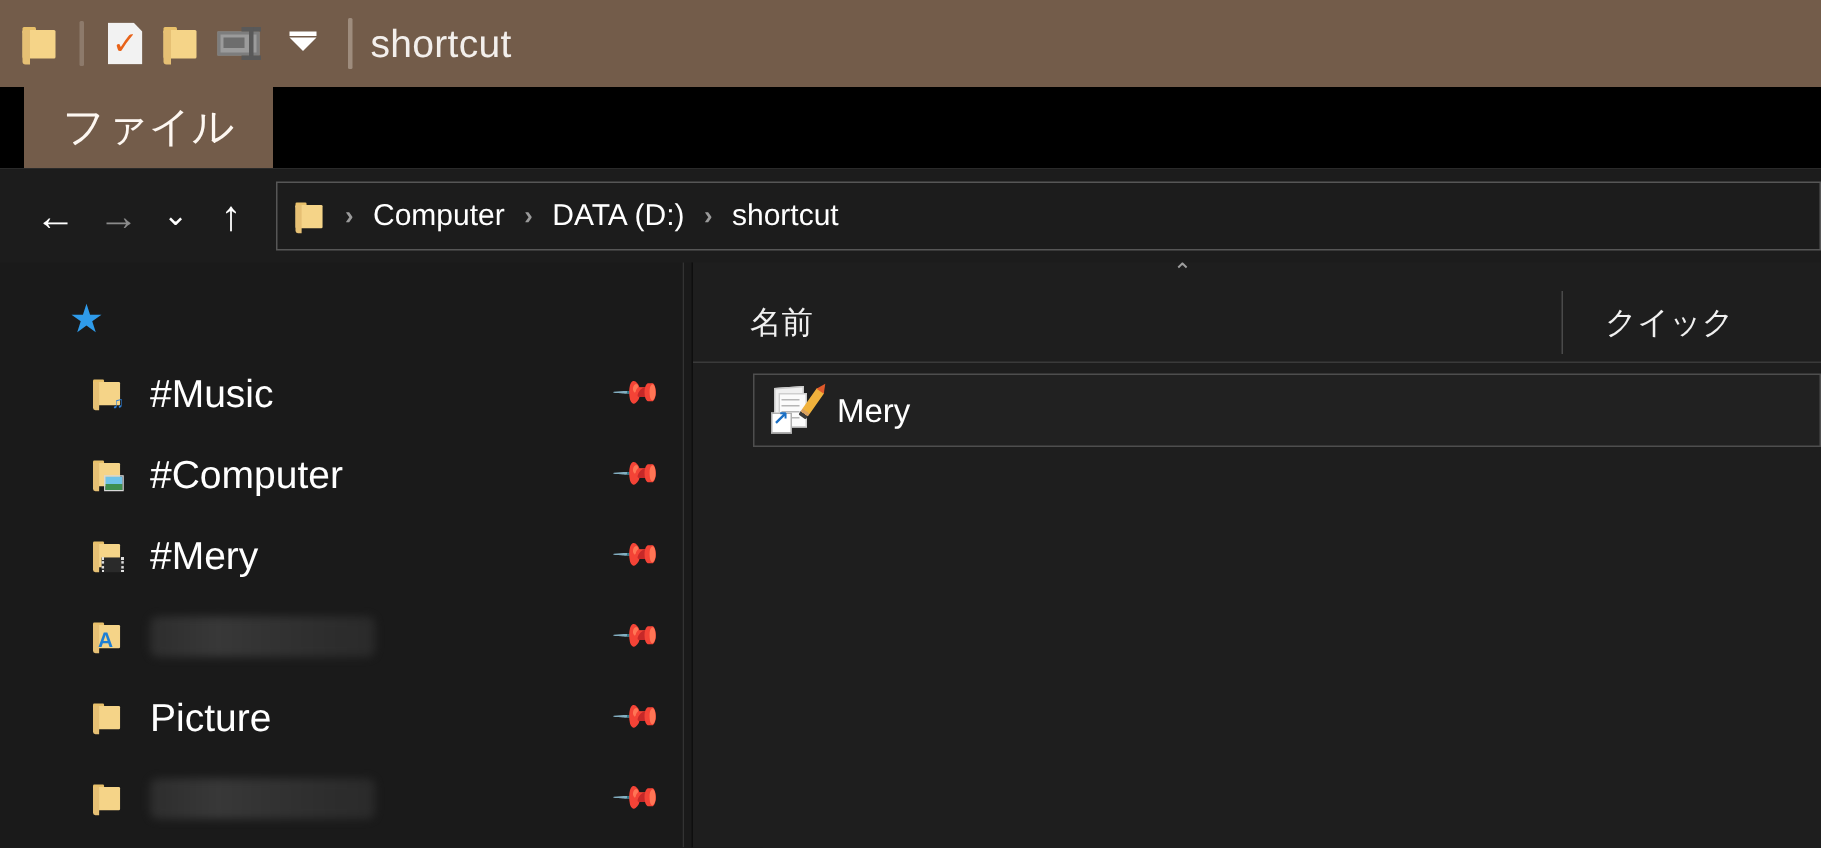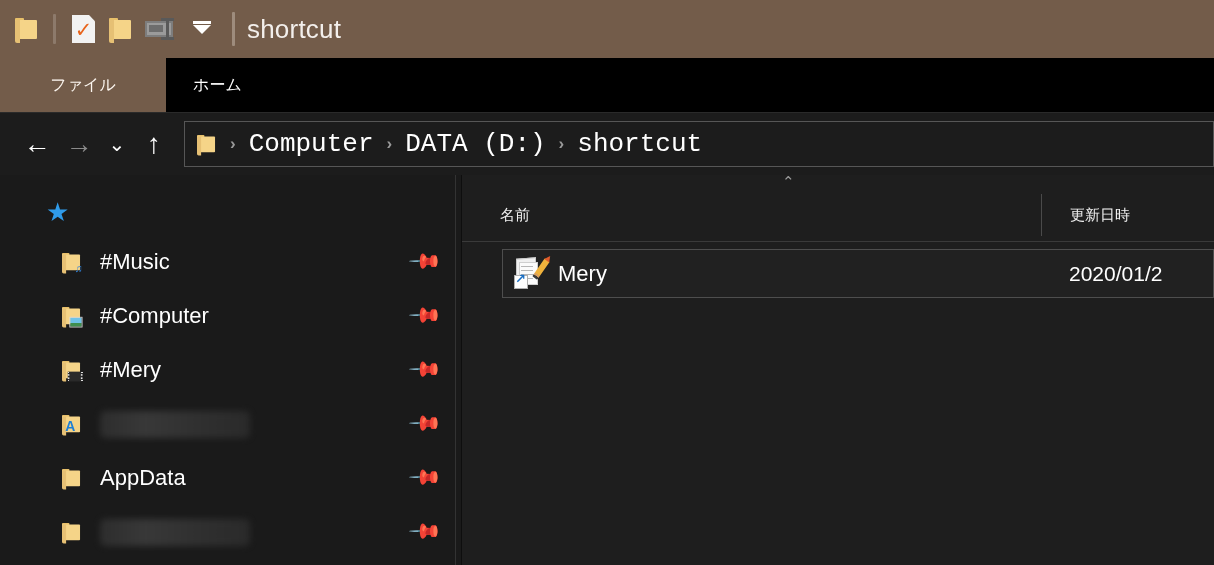--- a/index.html
+++ b/index.html
@@ -169,24 +169,25 @@
     background: #000000;
     display: flex;
     align-items: stretch;
     flex: none;
     border-bottom: 1px solid #2a2a2a;
   }
   .tab {
     display: flex;
     align-items: center;
     justify-content: center;
-    font-size: 16px;
+    font-size: 28px;
     padding: 0 24px;
     color: #ffffff;
     white-space: nowrap;
+    margin-left: 16px;
   }
   .tab.file {
     background: #735c4a;
     color: #fdf7f1;
     min-width: 118px;
   }
   .tab.plain { padding: 0 27px; }
 
   
   .addressbar {
@@ -218,25 +219,24 @@
     margin-left: 10px;
     border: 1px solid #565656;
     background: #1c1c1c;
     display: flex;
     align-items: center;
     padding-left: 12px;
     box-sizing: border-box;
     overflow: hidden;
   }
   .crumb {
-    font-size: 26px;
+    font-size: 20px;
     color: #ffffff;
     white-space: nowrap;
     padding: 0 2px;
-    font-family: Liberation Mono, monospace;
   }
   .crumb-sep {
     color: #9a9a9a;
     font-size: 17px;
     padding: 0 11px;
     font-weight: bold;
   }
 
   
   .body {
@@ -288,21 +288,21 @@
     padding-right: 20px;
     position: relative;
   }
   .nav-item .ico {
     width: 24px;
     flex: none;
     display: flex;
     align-items: center;
   }
   .nav-item .label {
-    font-size: 22px;
+    font-size: 26px;
     margin-left: 14px;
     white-space: nowrap;
     color: #ffffff;
   }
   .nav-item .pin {
     position: absolute;
     right: 17px;
     color: #9aa2a8;
     font-size: 21px;
     transform: rotate(45deg);
@@ -352,41 +352,42 @@
     font-size: 15px;
     line-height: 1;
   }
   .colheaders {
     height: 52px;
     display: flex;
     align-items: center;
     border-bottom: 1px solid #3a3a3a;
   }
   .col {
-    font-size: 15px;
+    font-size: 21px;
     color: #f0f0f0;
     padding-left: 38px;
     box-sizing: border-box;
     white-space: nowrap;
     height: 42px;
     display: flex;
     align-items: center;
   }
   .col.name { width: 580px; border-right: 1px solid #4a4a4a; }
   .col.date { flex: 1; padding-left: 28px; }
 
   .rows { padding-top: 7px; }
   .row {
     height: 49px;
     margin-left: 40px;
     margin-right: 0;
     display: flex;
     align-items: center;
     border: 1px solid transparent;
     box-sizing: border-box;
+    text-align: right;
   }
   .row.selected {
     border: 1px solid #4e4e4e;
     background: #212121;
   }
   .row .cell-name {
     width: 540px;
     display: flex;
     align-items: center;
     padding-left: 11px;
@@ -517,21 +518,20 @@
       <span class="qa-caret"></span>
     </div>
 
     <div class="title-sep"></div>
 
     <div class="title-text">shortcut</div>
   </div>
 
   <div class="ribbon">
     <div class="tab file">ファイル</div>
-    <div class="tab plain">ホーム</div>
   </div>
 
   <div class="addressbar">
     <div class="navbtn">←</div>
     <div class="navbtn disabled">→</div>
     <div class="navbtn chev">⌄</div>
     <div class="navbtn up">↑</div>
 
     <div class="crumbbox">
       <span class="folder small">
@@ -609,21 +609,21 @@
       </div>
 
       <div class="nav-item">
         <span class="ico">
           <span class="folder small" style="position:relative;">
             <span class="tabtop"></span>
               <span class="body"></span>
               <span class="spine"></span>
           </span>
         </span>
-        <span class="label">AppData</span>
+        <span class="label">Picture</span>
         <span class="pin">📌</span>
       </div>
 
       <div class="nav-item">
         <span class="ico">
           <span class="folder small" style="position:relative;">
             <span class="tabtop"></span>
               <span class="body"></span>
               <span class="spine"></span>
           </span>
@@ -636,33 +636,32 @@
     <div class="splitter"></div>
 
     <div class="content">
 
       <div class="sortbar">
         <span class="sort-chevron">⌃</span>
       </div>
 
       <div class="colheaders">
         <div class="col name">名前</div>
-        <div class="col date">更新日時</div>
+        <div class="col date">クイック</div>
       </div>
 
       <div class="rows">
         <div class="row selected">
           <div class="cell-name">
             <span class="mery-icon">
               <span class="pg-back"></span>
               <span class="pg-front"></span>
               <span class="lines"></span>
               <span class="pencil"></span>
               <span class="sc-badge"></span>
             </span>
             <span class="fname">Mery</span>
           </div>
-          <div class="cell-date">2020/01/2</div>
         </div>
       </div>
     </div>
   </div>
 </div>
 
 </body></html>

